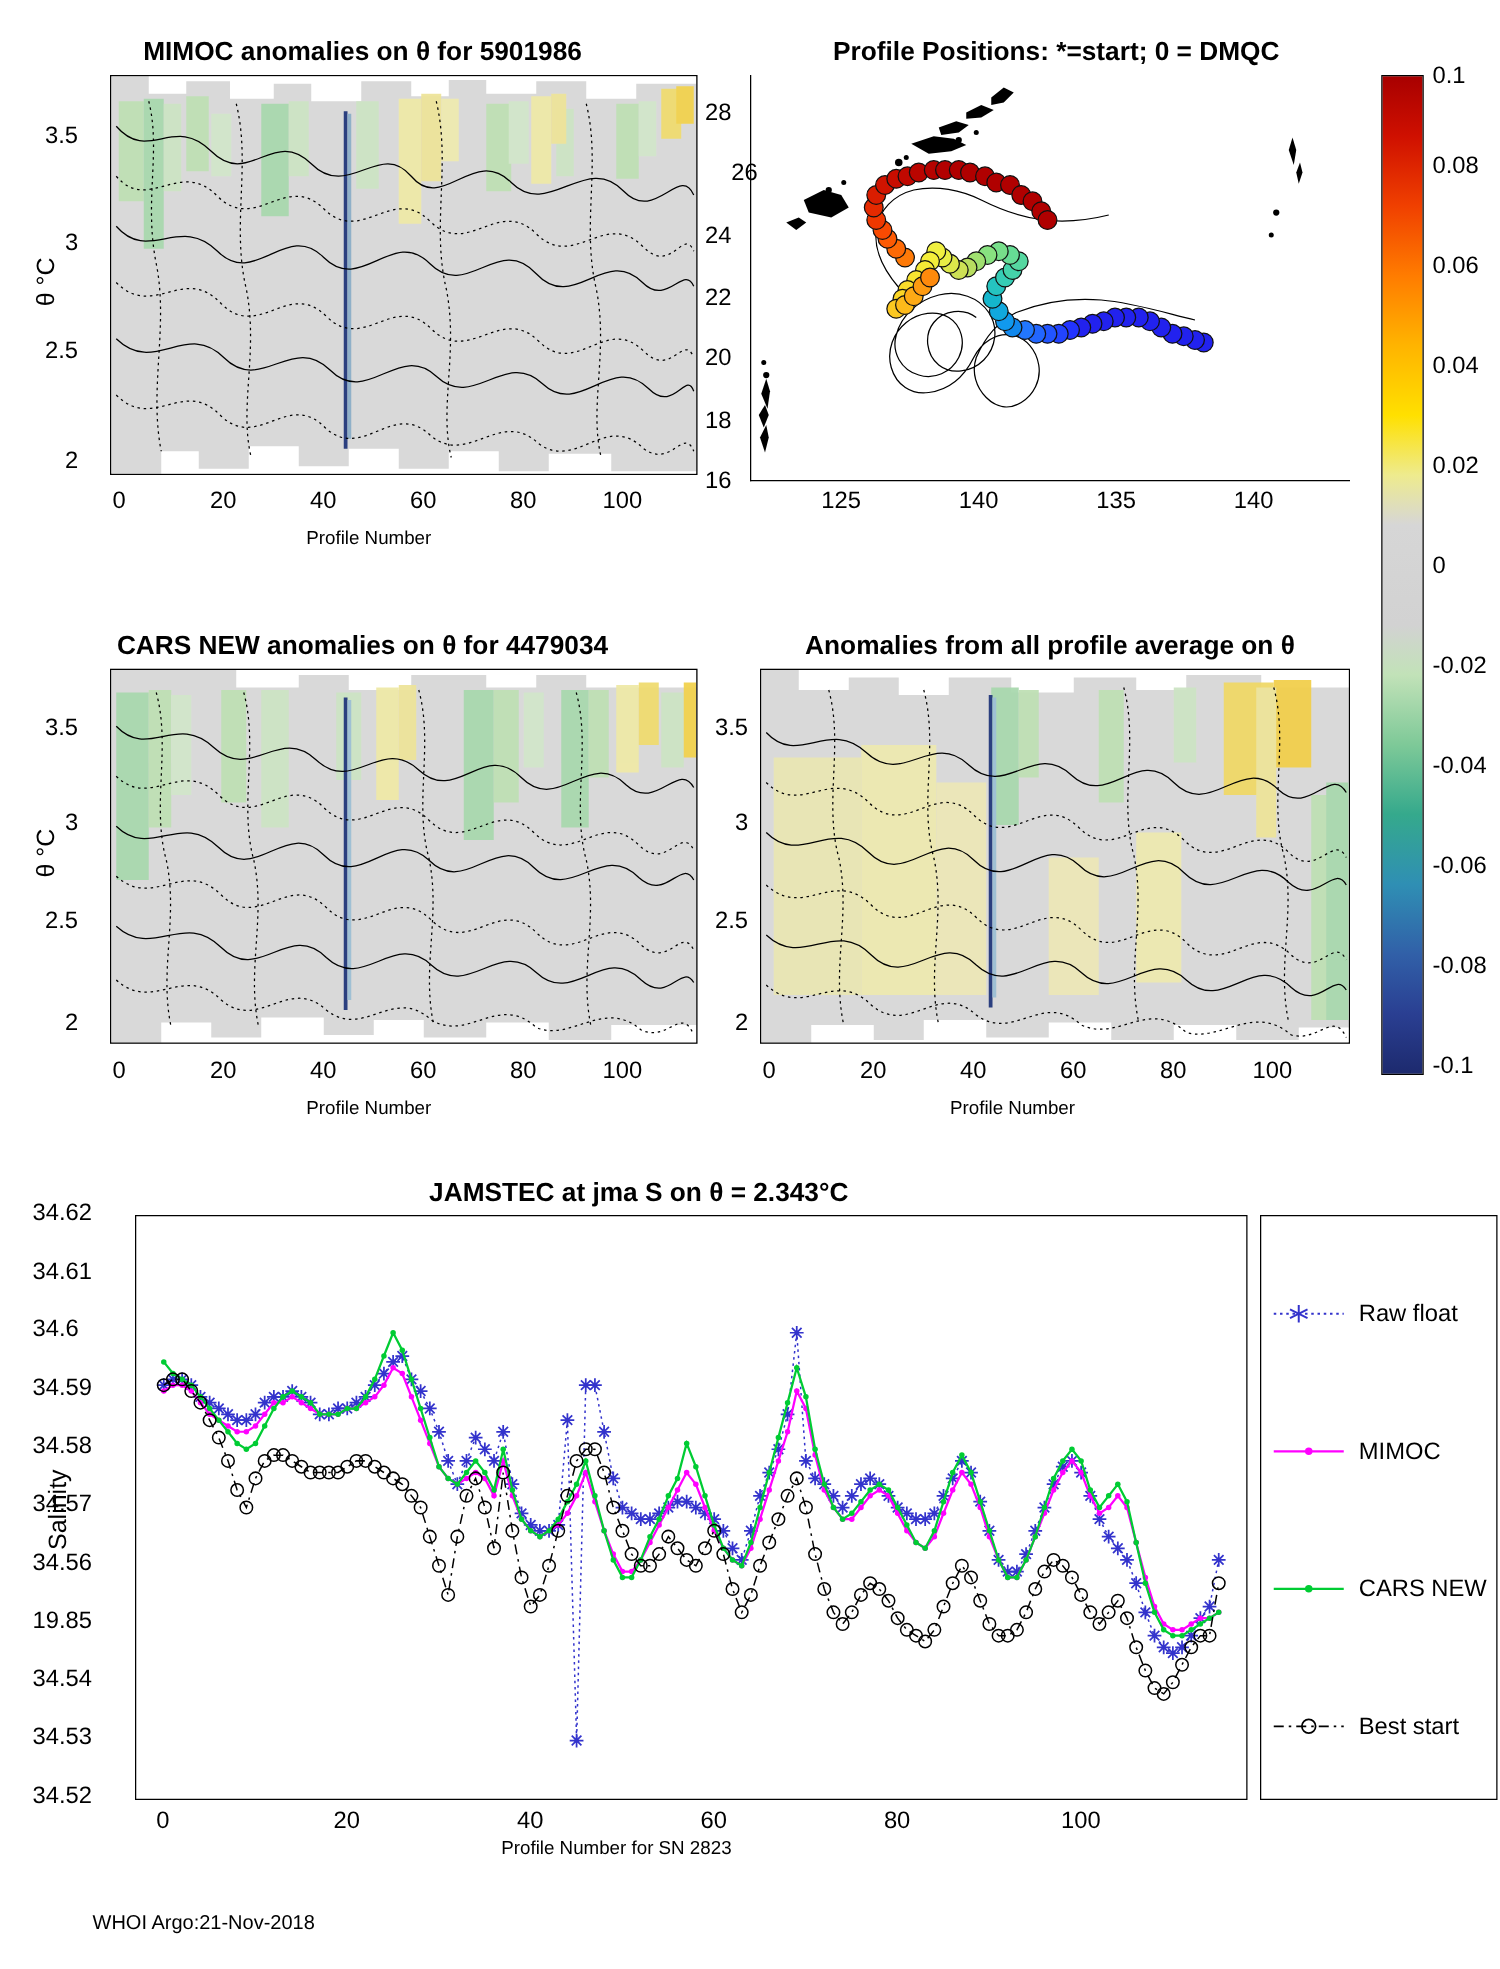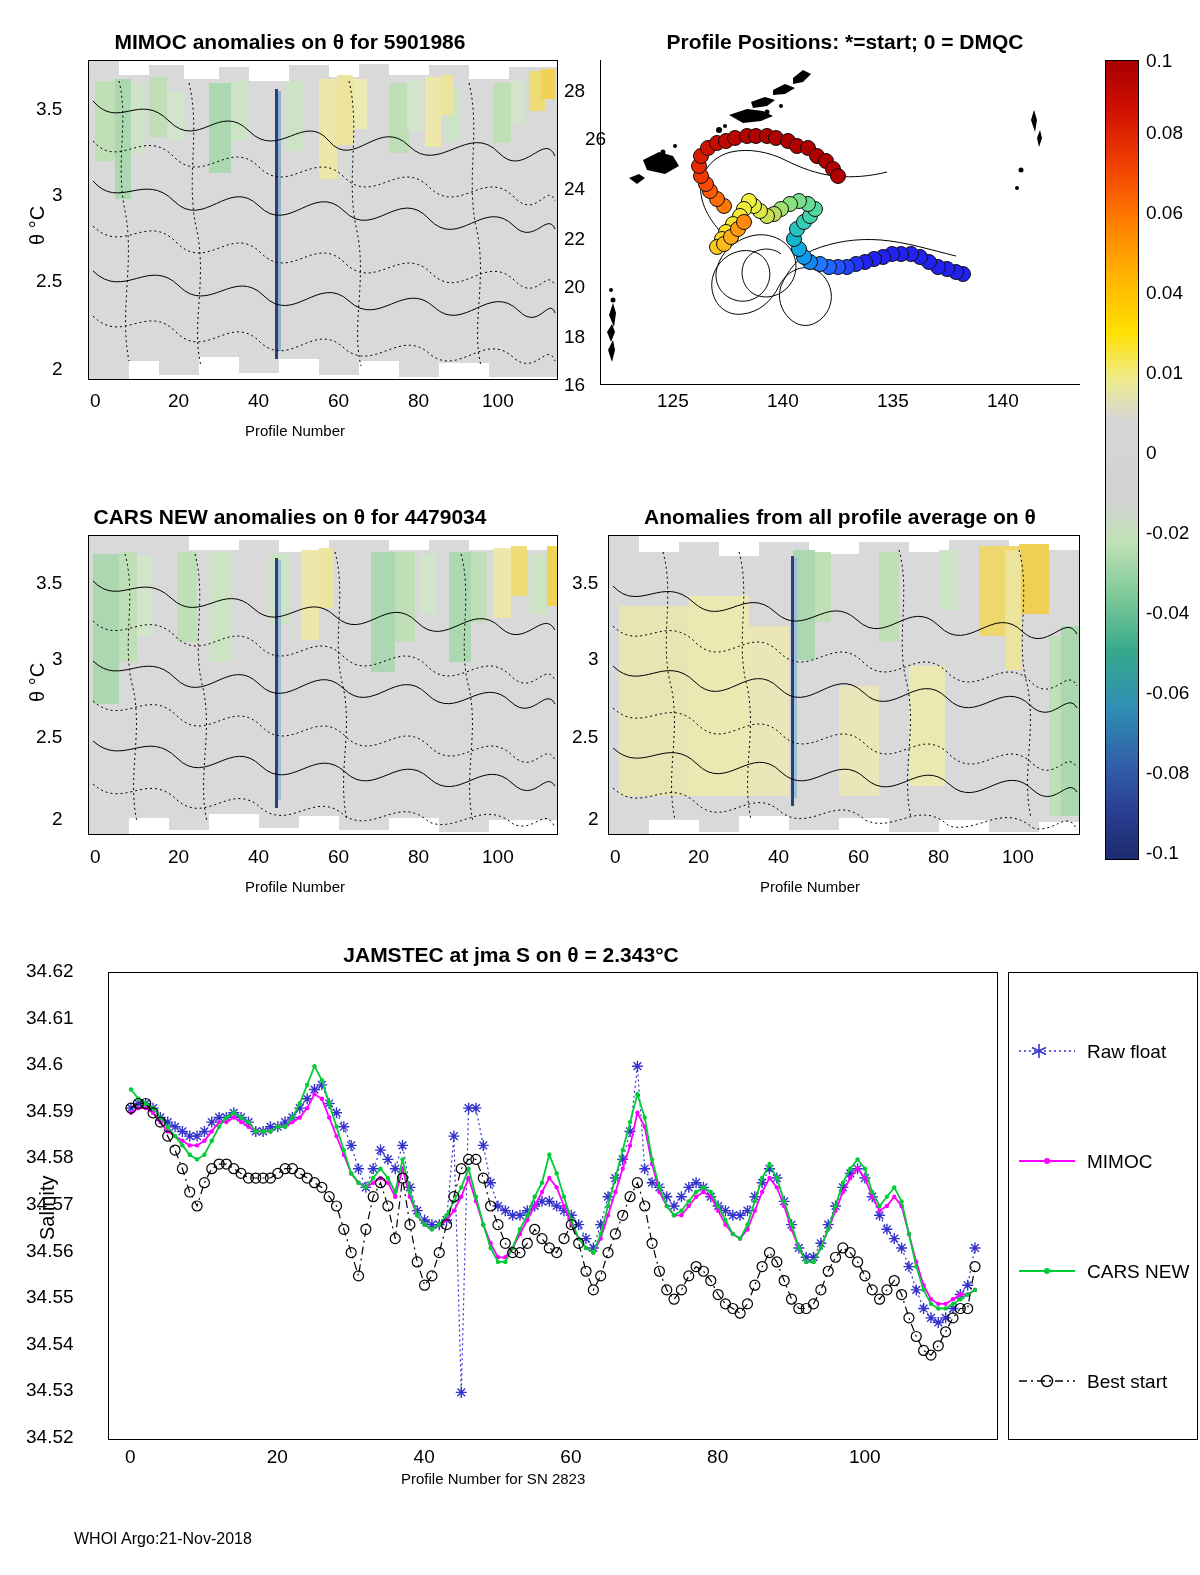--- a/index.html
+++ b/index.html
@@ -255,21 +255,21 @@
        #a80000 0%, #cf1000 6%, #f04000 13%, #ff7c00 20%,
        #ffb400 27%, #ffe000 34%, #eeeb8e 40%,
        #d6d6d6 45%, #d2d2d2 55%,
        #c2e2b8 60%, #7ec998 67%,
        #35a98c 74%, #2f8fb4 81%, #3160a8 88%,
        #2a3f92 94%, #1d2a6e 100%);"></div>
   <div class="tick" style="position:absolute;left:46px;top:50px;">0.1</div>
   <div class="tick" style="position:absolute;left:46px;top:122px;">0.08</div>
   <div class="tick" style="position:absolute;left:46px;top:202px;">0.06</div>
   <div class="tick" style="position:absolute;left:46px;top:282px;">0.04</div>
-  <div class="tick" style="position:absolute;left:46px;top:362px;">0.01</div>
+  <div class="tick" style="position:absolute;left:46px;top:362px;">0.02</div>
   <div class="tick" style="position:absolute;left:46px;top:442px;">0</div>
   <div class="tick" style="position:absolute;left:46px;top:522px;">-0.02</div>
   <div class="tick" style="position:absolute;left:46px;top:602px;">-0.04</div>
   <div class="tick" style="position:absolute;left:46px;top:682px;">-0.06</div>
   <div class="tick" style="position:absolute;left:46px;top:762px;">-0.08</div>
   <div class="tick" style="position:absolute;left:46px;top:842px;">-0.1</div>
 </div>
 
 <div class="panel" style="left:0;top:480px;width:600px;height:450px;">
   <div class="ttl" style="position:absolute;left:0;top:25px;width:580px;">CARS NEW anomalies on θ for 4479034</div>
@@ -903,21 +903,21 @@
     <div class="legtxt" style="position:absolute;left:78px;top:68px;">Raw float</div>
     <div class="legtxt" style="position:absolute;left:78px;top:178px;">MIMOC</div>
     <div class="legtxt" style="position:absolute;left:78px;top:288px;">CARS NEW</div>
     <div class="legtxt" style="position:absolute;left:78px;top:398px;">Best start</div>
   </div>
 
   <div id="bottomYTicks">
       <div class="tick" style="position: absolute; left: 10px; top: 496px;">34.52</div>
       <div class="tick" style="position: absolute; left: 10px; top: 449.4px;">34.53</div>
       <div class="tick" style="position: absolute; left: 10px; top: 402.8px;">34.54</div>
-      <div class="tick" style="position: absolute; left: 10px; top: 356.2px;">34.55</div>
+      <div class="tick" style="position: absolute; left: 10px; top: 356.2px;">19.85</div>
       <div class="tick" style="position: absolute; left: 10px; top: 309.6px;">34.56</div>
       <div class="tick" style="position: absolute; left: 10px; top: 263px;">34.57</div>
       <div class="tick" style="position: absolute; left: 10px; top: 216.4px;">34.58</div>
       <div class="tick" style="position: absolute; left: 10px; top: 169.8px;">34.59</div>
       <div class="tick" style="position: absolute; left: 10px; top: 123.2px;">34.6</div>
       <div class="tick" style="position: absolute; left: 10px; top: 76.6px;">34.61</div>
       <div class="tick" style="position: absolute; left: 10px; top: 30px;">34.62</div>
     </div>
   <div id="bottomXTicks">
       <div class="tick" style="position: absolute; left: 109.017px; top: 516px;">0</div>

